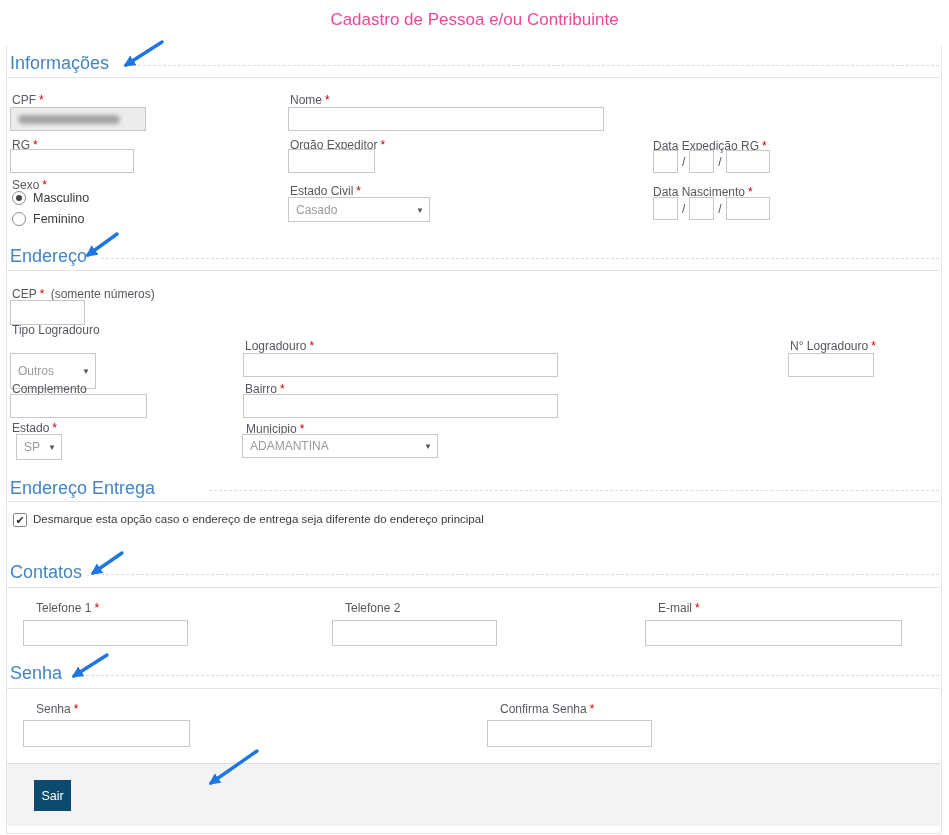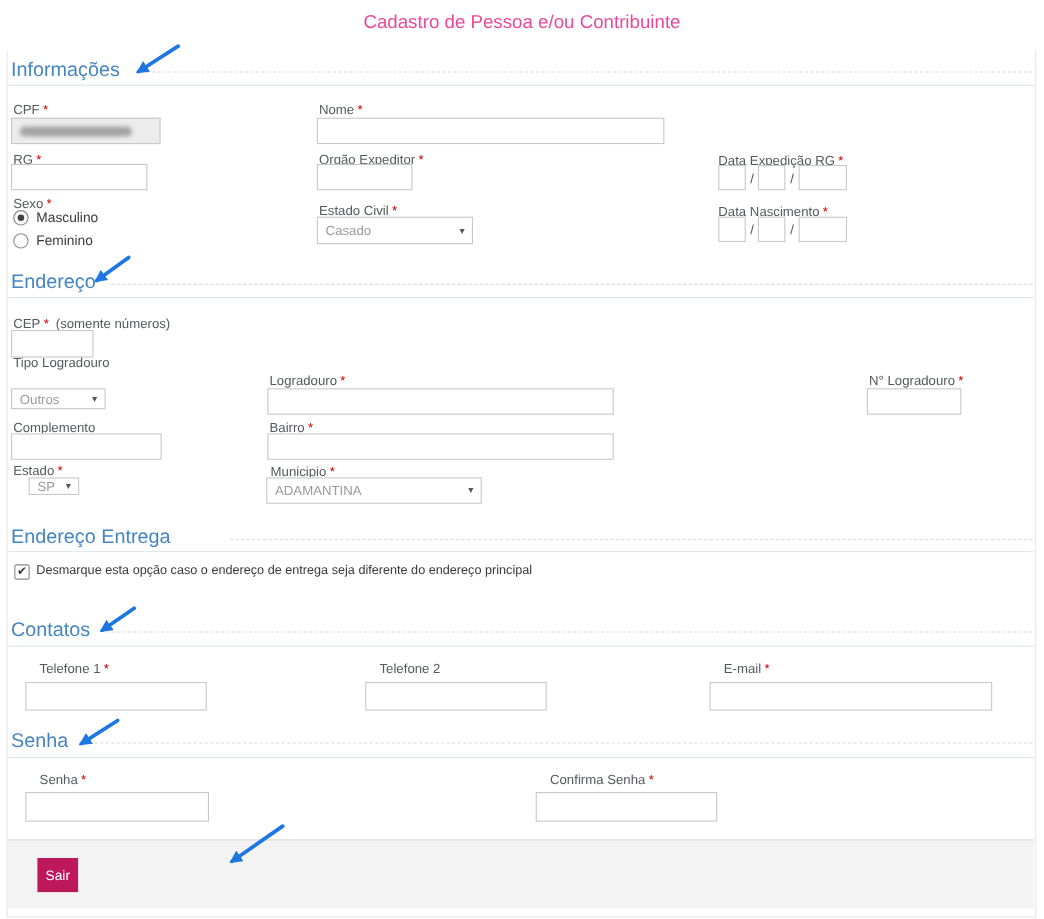--- a/index.html
+++ b/index.html
@@ -33,21 +33,21 @@
          display:inline-flex;align-items:center;justify-content:center;cursor:pointer;}
   .radio .dot{width:6px;height:6px;border-radius:50%;background:#444;}
   .check-row{position:absolute;display:flex;align-items:flex-start;gap:6px;font-size:11.5px;color:#3a3a3a;}
   .checkbox{width:12px;height:12px;border:1px solid #8a8a8a;border-radius:2px;background:#fff;
             display:inline-flex;align-items:center;justify-content:center;font-size:11px;color:#333;
             line-height:1;cursor:pointer;flex:0 0 auto;}
   .footer{position:absolute;left:7px;top:763px;width:933px;height:62px;background:#f3f3f3;
           border-top:1px solid #ddd;}
   .btn{position:absolute;display:flex;align-items:center;justify-content:center;color:#fff;
        font-size:12.5px;border:none;cursor:pointer;font-family:inherit;}
-  .btn-sair{left:27px;top:16px;width:37px;height:31px;background:#be185d;}
+  .btn-sair{left:27px;top:16px;width:37px;height:31px;background:#0c4a6e;}
   .btn-confirm{left:76px;top:16px;width:130px;height:31px;background:#68a3d7;}
   .overlay{position:absolute;left:0;top:0;pointer-events:none;z-index:10;}
 </style>
 </head>
 <body>
 
 <div id="page">
 
   <div class="title">Cadastro de Pessoa e/ou Contribuinte</div>
 
@@ -133,21 +133,21 @@
 
   <div class="lbl" style="left:12px;top:287px;">
     <span>CEP</span><span class="req">*</span>
     <span class="hint">(somente números)</span>
   </div>
   <input class="inp" style="left: 10px; top: 300px; width: 75px; height: 25px;">
 
   <div class="lbl" style="left:12px;top:323px;">
     <span>Tipo Logradouro</span>
   </div>
-  <div class="sel" style="left:10px;top:353px;width:86px;height:19px;">
+  <div class="sel" style="left:10px;top:353px;width:86px;height:36px;">
     <span>Outros</span>
     <span class="caret">▼</span>
   </div>
 
   <div class="lbl" style="left:245px;top:339px;">
     <span>Logradouro</span><span class="req">*</span>
   </div>
   <input class="inp" style="left: 243px; top: 353px; width: 315px; height: 24px;">
 
   <div class="lbl" style="left:790px;top:339px;">
@@ -161,21 +161,21 @@
   <input class="inp" style="left: 10px; top: 394px; width: 137px; height: 24px;">
 
   <div class="lbl" style="left:245px;top:382px;">
     <span>Bairro</span><span class="req">*</span>
   </div>
   <input class="inp" style="left: 243px; top: 394px; width: 315px; height: 24px;">
 
   <div class="lbl" style="left:12px;top:421px;">
     <span>Estado</span><span class="req">*</span>
   </div>
-  <div class="sel" style="left:26px;top:434px;width:46px;height:16px;align-items:center;">
+  <div class="sel" style="left:16px;top:434px;width:46px;height:26px;align-items:center;">
     <span>SP</span>
     <span class="caret">▼</span>
   </div>
 
   <div class="lbl" style="left:246px;top:422px;">
     <span>Municipio</span><span class="req">*</span>
   </div>
   <div class="sel" style="left:242px;top:434px;width:196px;height:24px;">
     <span>ADAMANTINA</span>
     <span class="caret">▼</span>

